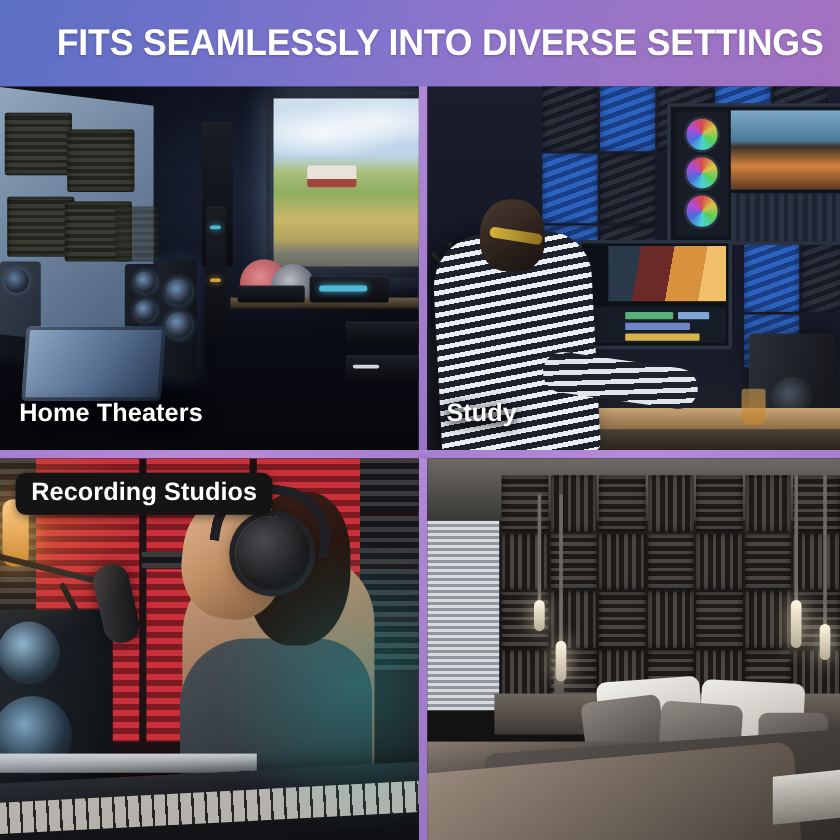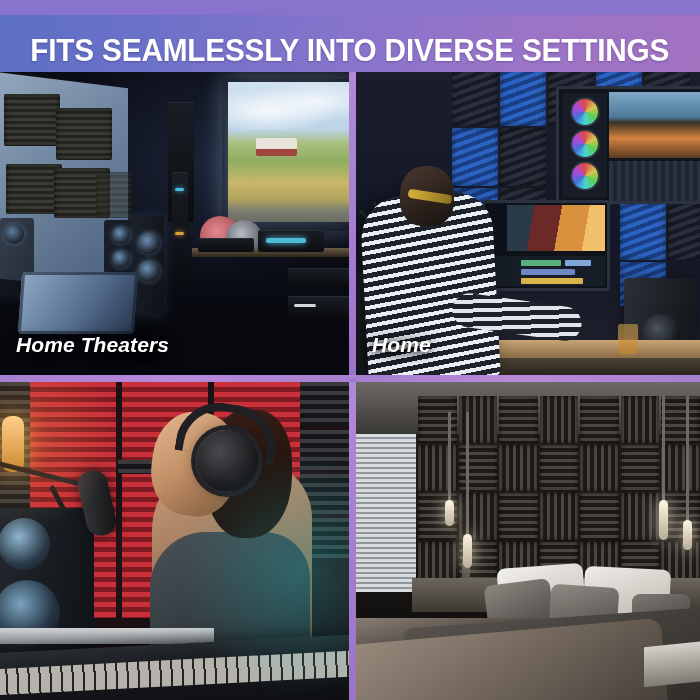--- a/index.html
+++ b/index.html
@@ -2,34 +2,34 @@
 <html><head>
 <meta charset="utf-8">
 <style>
   html,body{margin:0;padding:0;background:#fff;}
   body{width:700px;height:700px;overflow:hidden;
        font-family:"Liberation Sans","DejaVu Sans",sans-serif;}
 
   #page{position:relative;width:700px;height:700px;overflow:hidden;background:#8874cc;}
 
   
-  #banner{position:absolute;left:0;top:15px;width:700px;height:72px;
+  #banner{position:absolute;left:0;top:0;width:700px;height:72px;
           background:linear-gradient(100deg,#5b6fc4 0%,#6d71c8 22%,#8874cc 50%,#9a74c6 74%,#a271c0 100%);
-          display:flex;align-items:center;justify-content:center;}
+          display:flex;align-items:center;justify-content:flex-end;}
   #banner-title{color:#ffffff;font-size:31px;font-weight:bold;letter-spacing:-0.2px;
           transform:scaleX(0.96);white-space:nowrap;
           text-shadow:0 1px 2px rgba(40,30,80,.35);font-family:"Liberation Sans",sans-serif;}
 
   
   #grid{position:absolute;left:0;top:72px;width:700px;height:628px;
         display:grid;grid-template-columns:349px 7px 344px;
         grid-template-rows:303px 7px 318px;background:#a97fd2;}
   .divider-v{background:linear-gradient(180deg,#b289d8,#9a74c6);}
   .divider-h{background:linear-gradient(90deg,#a77fd0,#b88ada,#a77fd0);}
-  .cell{position:relative;overflow:hidden;background:#0d0f18;font-style:italic;}
+  .cell{position:relative;overflow:hidden;background:#0d0f18;}
 
   
   .caption{position:absolute;z-index:40;color:#fff;font-weight:bold;
            font-size:21px;letter-spacing:.1px;white-space:nowrap;
            font-family:"Liberation Sans",sans-serif;}
   .caption.plain{text-shadow:0 2px 7px rgba(0,0,0,.95),0 0 16px rgba(0,0,0,.85);}
   .caption.badge{background:#141414;border-radius:9px;padding:5px 13px 6px 13px;
            box-shadow:0 2px 8px rgba(0,0,0,.5);}
   .cap-bl{left:16px;bottom:18px;}
   .cap-tl{left:13px;top:12px;}
@@ -299,21 +299,21 @@
       <div class="st-desk"></div>
       <div class="st-deskbody"></div>
       <div class="st-glass"></div>
 
       <div class="st-chair"></div>
       <div class="st-person"></div>
       <div class="st-head"></div>
       <div class="st-cap"></div>
       <div class="st-arm"></div>
 
-      <div class="caption plain cap-bl">Home</div>
+      <div class="caption plain cap-bl">Study</div>
     </div>
 
     <div class="divider-h"></div>
     <div class="divider-v"></div>
     <div class="divider-h"></div>
 
     <div class="cell rs">
       <div class="rs-red" style="left:30px;top:0;width:86px;height:236px;"></div>
       <div class="rs-red" style="left:122px;top:0;width:86px;height:236px;"></div>
       <div class="rs-red" style="left:214px;top:0;width:86px;height:190px;"></div>
@@ -340,20 +340,21 @@
       <div class="rs-boom"></div>
       <div class="rs-boom2"></div>
       <div class="rs-mic"></div>
 
       <div class="rs-desk"></div>
       <div class="rs-keys">
         <div class="kk"></div>
       </div>
       <div class="rs-teal"></div>
 
+      <div class="caption badge cap-tl">Recording Studios</div>
     </div>
 
     <div class="divider-v"></div>
 
     <div class="cell bd">
       <div class="bd-ceil"></div>
       <div class="bd-wall">
         <div class="bd-tile h"></div>
         <div class="bd-tile v"></div>
         <div class="bd-tile h"></div>

